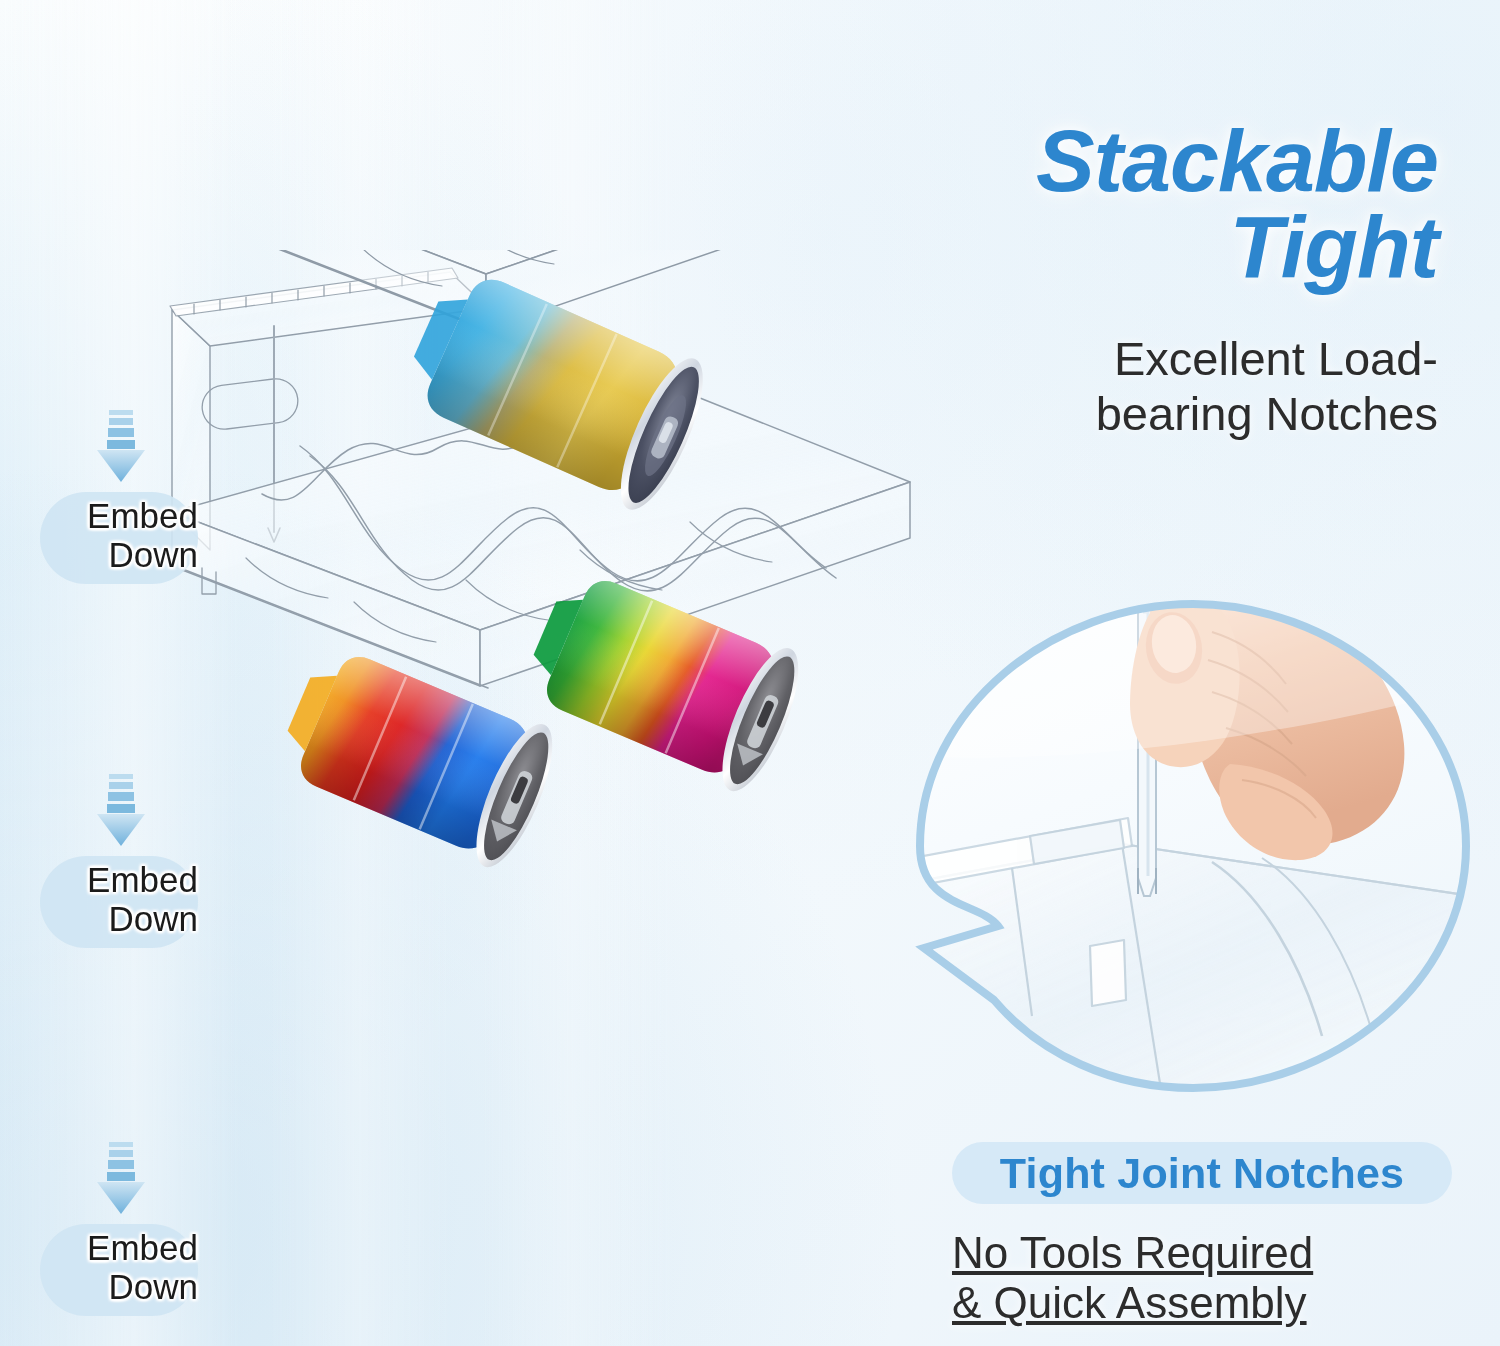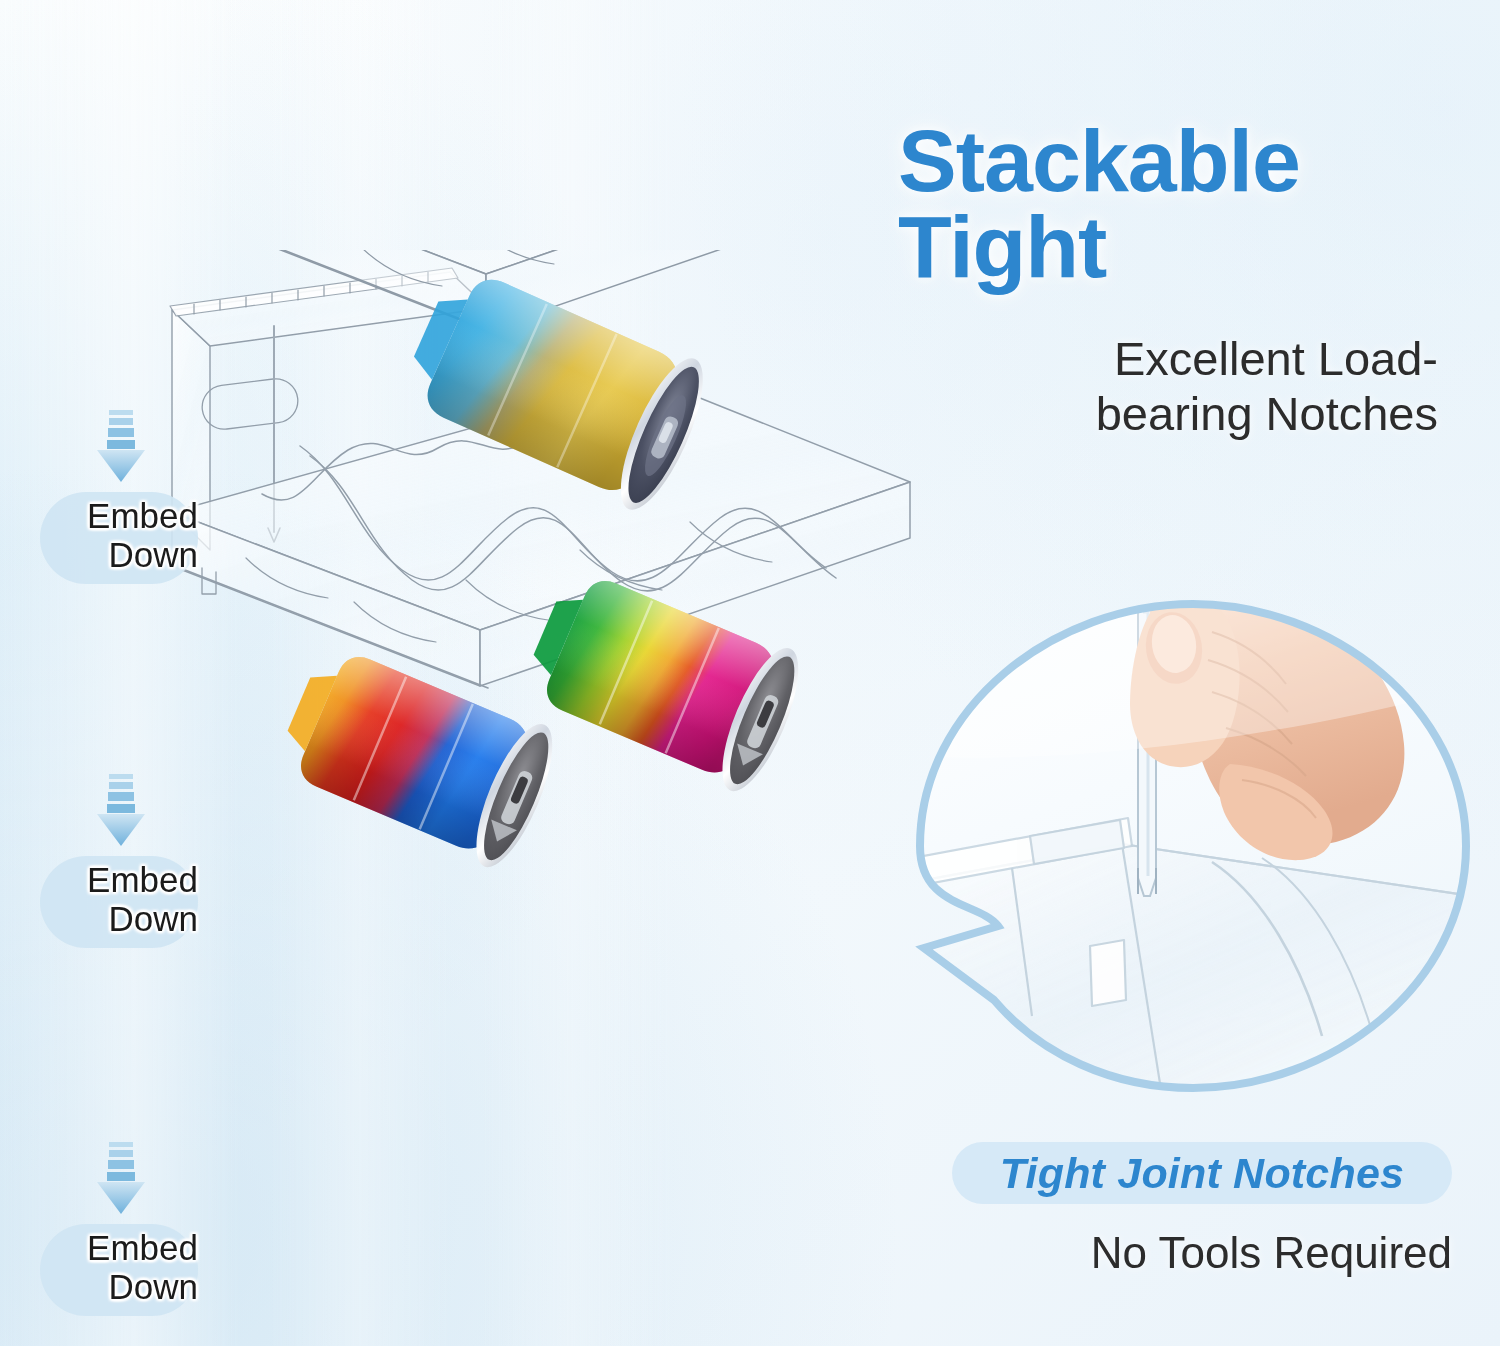--- a/index.html
+++ b/index.html
@@ -21,45 +21,47 @@
   .streaks{position:absolute;inset:0;pointer-events:none;
     background:
       linear-gradient(90deg, rgba(255,255,255,0) 0%, rgba(255,255,255,.85) 9%, rgba(255,255,255,0) 16%),
       linear-gradient(90deg, rgba(255,255,255,0) 18%, rgba(255,255,255,.55) 24%, rgba(255,255,255,0) 30%),
       linear-gradient(90deg, rgba(255,255,255,0) 32%, rgba(255,255,255,.45) 38%, rgba(255,255,255,0) 45%);
     opacity:.55;}
 
   
   .headline{
     position:absolute;right:62px;top:118px;width:540px;
-    text-align:left;font-weight:bold;font-size:88px;line-height:.98;
+    text-align:right;font-weight:bold;font-size:88px;line-height:.98;
     color:#2d86ce;letter-spacing:-1px;
     text-shadow:0 0 12px rgba(255,255,255,.95),0 0 26px rgba(255,255,255,.8);
+    font-style:italic;
   }
   .headline .l2{display:block;}
   .subline{
     position:absolute;right:62px;top:332px;width:560px;
     text-align:right;font-size:47px;line-height:1.17;color:#2c2c2c;
     text-shadow:0 0 10px rgba(255,255,255,.95);
   }
   .subline span{display:block;text-align:right;}
 
   
   .badge{
     position:absolute;left:952px;top:1142px;width:500px;height:62px;
     border-radius:34px;background:#d6e9f7;
     display:flex;align-items:center;justify-content:center;
   }
   .badge-text{
-    font-weight:bold;font-size:43px;color:#2d86ce;letter-spacing:.2px;white-space:nowrap;font-style:italic;
+    font-weight:bold;font-size:43px;color:#2d86ce;letter-spacing:.2px;white-space:nowrap;
   }
   .bottom-copy{
-    position:absolute;left:952px;top:1228px;width:500px;text-align:right;
+    position:absolute;left:952px;top:1228px;width:500px;text-align:left;
     font-size:44px;line-height:1.14;color:#2c2c2c;
     text-shadow:0 0 9px rgba(255,255,255,.9);
+    text-decoration:underline;
   }
   .bottom-copy span{display:block;}
 
   
   .inset-wrap{position:absolute;left:912px;top:596px;width:562px;height:500px;}
   .inset-svg{position:absolute;inset:0;width:100%;height:100%;}
 
   
   .marker{position:absolute;width:180px;}
   .marker .arrow{position:absolute;left:52px;top:0;width:58px;height:76px;}
@@ -448,14 +450,15 @@
                L12 352 L86 330 C68 306 8 312 8 250 C8 110 144 8 281 8 Z" fill="none" stroke="#a9cee8" stroke-width="8"></path>
     </svg>
   </div>
 
   <div class="badge">
     <div class="badge-text">Tight Joint Notches</div>
   </div>
 
   <div class="bottom-copy">
     <span>No Tools Required</span>
+    <span>&amp; Quick Assembly</span>
   </div>
 </div>
 
 </body></html>

